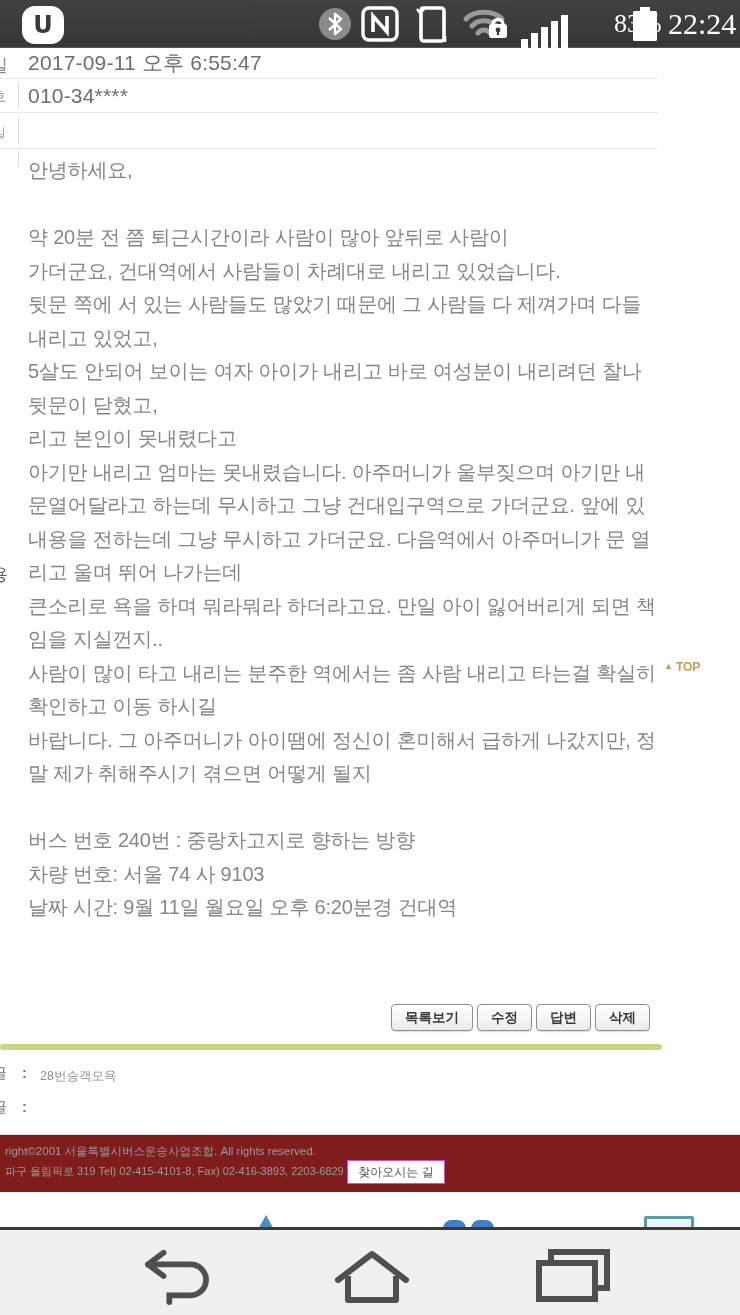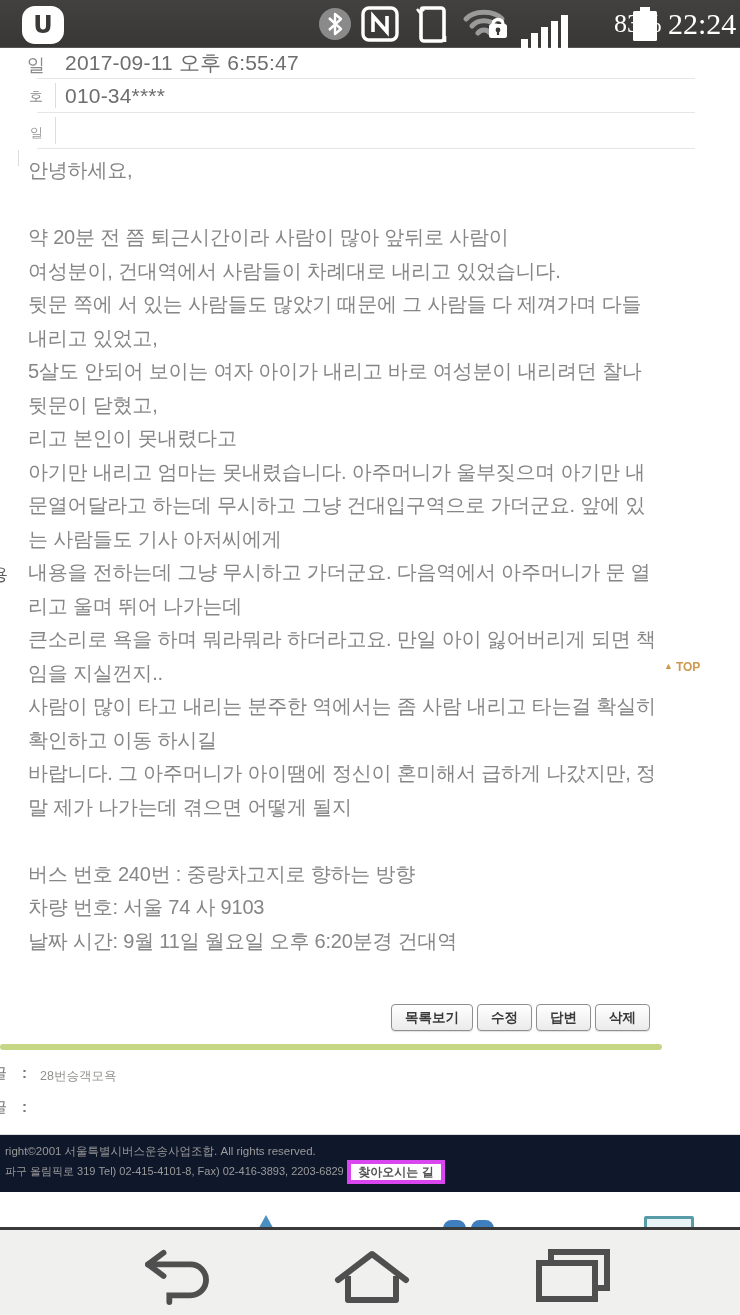--- a/index.html
+++ b/index.html
@@ -27,21 +27,21 @@
   }
   .sb-icon { position:absolute; top:0; height:48px; display:flex; align-items:center; }
   .sb-text {
     color:#ffffff; font-family:"Liberation Serif", serif;
     position:absolute; top:0; height:48px; display:flex; align-items:center;
   }
   .bars { display:flex; align-items:flex-end; gap:3px; }
   .bars i { display:block; width:7px; background:#fff; }
 
   
-  .row { position:absolute; left:0; width:658px; border-bottom:1px solid #e6e6e6;margin-left:37px; }
+  .row { position:absolute; left:0; width:658px; border-bottom:1px solid #e6e6e6; }
   .row .vtick { position:absolute; left:18px; top:4px; bottom:4px; width:1px; background:#dcdcdc; }
   .row-text {
     position:absolute; left:28px; top:0; bottom:0; display:flex; align-items:center;
     color:#6e6e6e; font-size:21px; letter-spacing:0.2px;
   }
   .frag { position:absolute; color:#8a8a8a; }
 
   
   #body-lines { position:absolute; left:28px; top:154px; width:632px; }
   .body-line {
@@ -80,30 +80,29 @@
   
   .relrow { position:absolute; left:0; width:660px; height:30px; }
   .relrow .colon { position:absolute; left:22px; top:2px; color:#777; font-size:15px; font-weight:bold; }
   .relrow .val {
     position:absolute; left:40px; top:6px; color:#8f8f8a; font-size:12.5px; cursor:pointer;text-align:right;
   }
 
   
   .footer {
     position:absolute; left:0; top:1134px; width:740px; height:58px;
-    background:#0f172a; border-top:1px solid #dddddd;
+    background:#7f1d1d; border-top:1px solid #dddddd;
   }
   .footer .l1 { position:absolute; left:5px; top:9px;  font-size:11.5px; color:#9a9a9a; white-space:nowrap; }
   .footer .l2 { position:absolute; left:5px; top:29px; font-size:11px;   color:#9a9a9a; white-space:nowrap; }
   .dir-btn {
     position:absolute; left:347px; top:25px; width:98px; height:24px;
-    background:#fdfdfd; border:4px solid #d946ef;
+    background:#fdfdfd; border:1px solid #d946ef;
     font-size:12px; color:#555; display:flex; align-items:center; justify-content:center;
     cursor:pointer;
-    font-weight:bold;
   }
 
   
   .toolband { position:absolute; left:0; top:1192px; width:740px; height:36px; background:#ffffff; overflow:hidden; }
   .tb-upload {
     position:absolute; left:255px; bottom:-7px;
     width:0; height:0; border-left:11px solid transparent; border-right:11px solid transparent;
     border-bottom:20px solid #4a8fc0; cursor:pointer;
   }
   .tb-dot { position:absolute; bottom:-9px; width:23px; height:17px; border-radius:9px; background:#3f7fc0; cursor:pointer; }
@@ -200,37 +199,36 @@
     <span class="frag" style="left:-7px; top:11px; font-size:13px; color:#999;">일</span>
   </div>
 
   <div class="content-vtick"></div>
   <span class="frag" style="left:-9px; top:563px; font-size:17px; color:#5c5c5c;">용</span>
 
   <div id="body-lines">
       <div class="body-line">안녕하세요,</div>
       <div class="body-line">&nbsp;</div>
       <div class="body-line">약 20분 전 쯤 퇴근시간이라 사람이 많아 앞뒤로 사람이</div>
-      <div class="body-line">여성분이, 건대역에서 사람들이 차례대로 내리고 있었습니다.</div>
+      <div class="body-line">가더군요, 건대역에서 사람들이 차례대로 내리고 있었습니다.</div>
       <div class="body-line">뒷문 쪽에 서 있는 사람들도 많았기 때문에 그 사람들 다 제껴가며 다들</div>
       <div class="body-line">내리고 있었고,</div>
       <div class="body-line">5살도 안되어 보이는 여자 아이가 내리고 바로 여성분이 내리려던 찰나</div>
       <div class="body-line">뒷문이 닫혔고,</div>
       <div class="body-line">리고 본인이 못내렸다고</div>
       <div class="body-line">아기만 내리고 엄마는 못내렸습니다. 아주머니가 울부짖으며 아기만 내</div>
       <div class="body-line">문열어달라고 하는데 무시하고 그냥 건대입구역으로 가더군요. 앞에 있</div>
-      <div class="body-line">는 사람들도 기사 아저씨에게</div>
       <div class="body-line">내용을 전하는데 그냥 무시하고 가더군요. 다음역에서 아주머니가 문 열</div>
       <div class="body-line">리고 울며 뛰어 나가는데</div>
       <div class="body-line">큰소리로 욕을 하며 뭐라뭐라 하더라고요. 만일 아이 잃어버리게 되면 책</div>
       <div class="body-line">임을 지실껀지..</div>
       <div class="body-line">사람이 많이 타고 내리는 분주한 역에서는 좀 사람 내리고 타는걸 확실히</div>
       <div class="body-line">확인하고 이동 하시길</div>
       <div class="body-line">바랍니다. 그 아주머니가 아이땜에 정신이 혼미해서 급하게 나갔지만, 정</div>
-      <div class="body-line">말 제가 나가는데 겪으면 어떻게 될지</div>
+      <div class="body-line">말 제가 취해주시기 겪으면 어떻게 될지</div>
       <div class="body-line">&nbsp;</div>
       <div class="body-line">버스 번호 240번 : 중랑차고지로 향하는 방향</div>
       <div class="body-line">차량 번호: 서울 74 사 9103</div>
       <div class="body-line">날짜 시간: 9월 11일 월요일 오후 6:20분경 건대역</div>
     </div>
 
   <div class="top-link">
     <span class="caret">▲</span>
     <span>TOP</span>
   </div>

